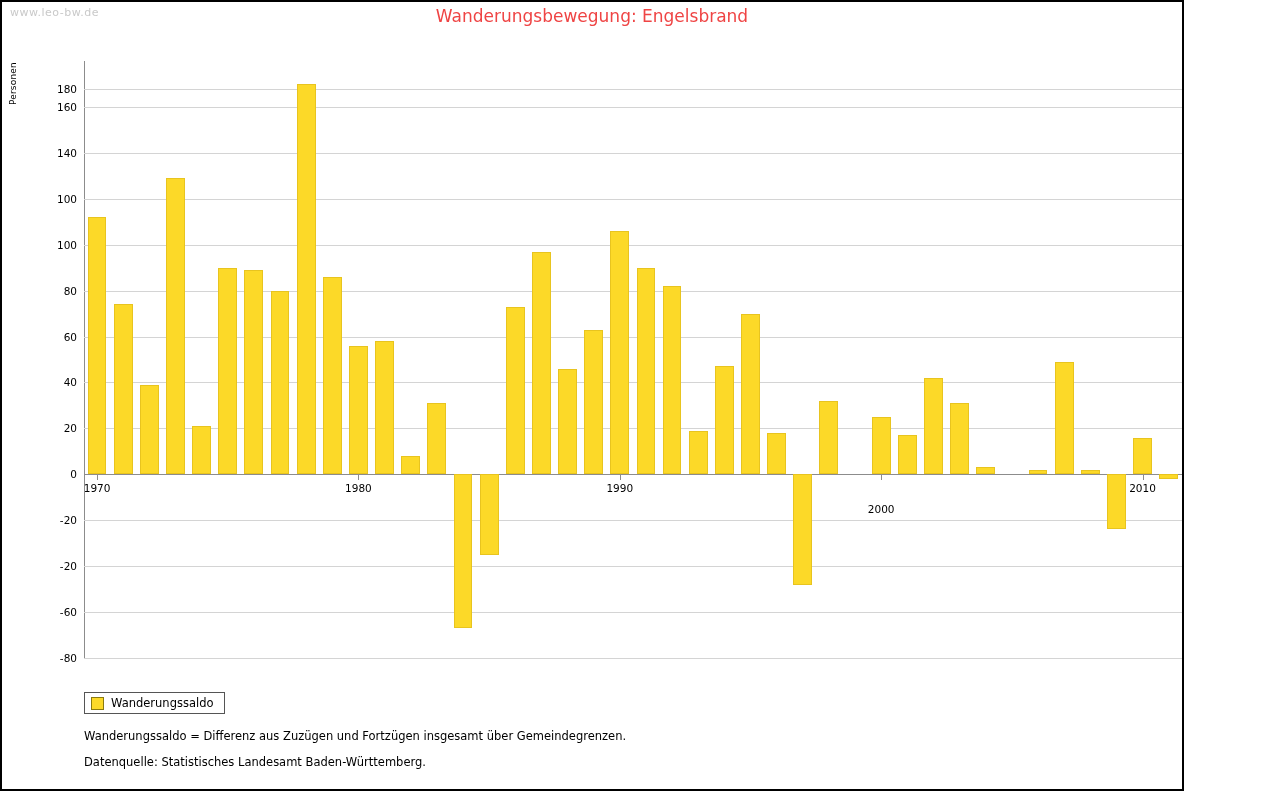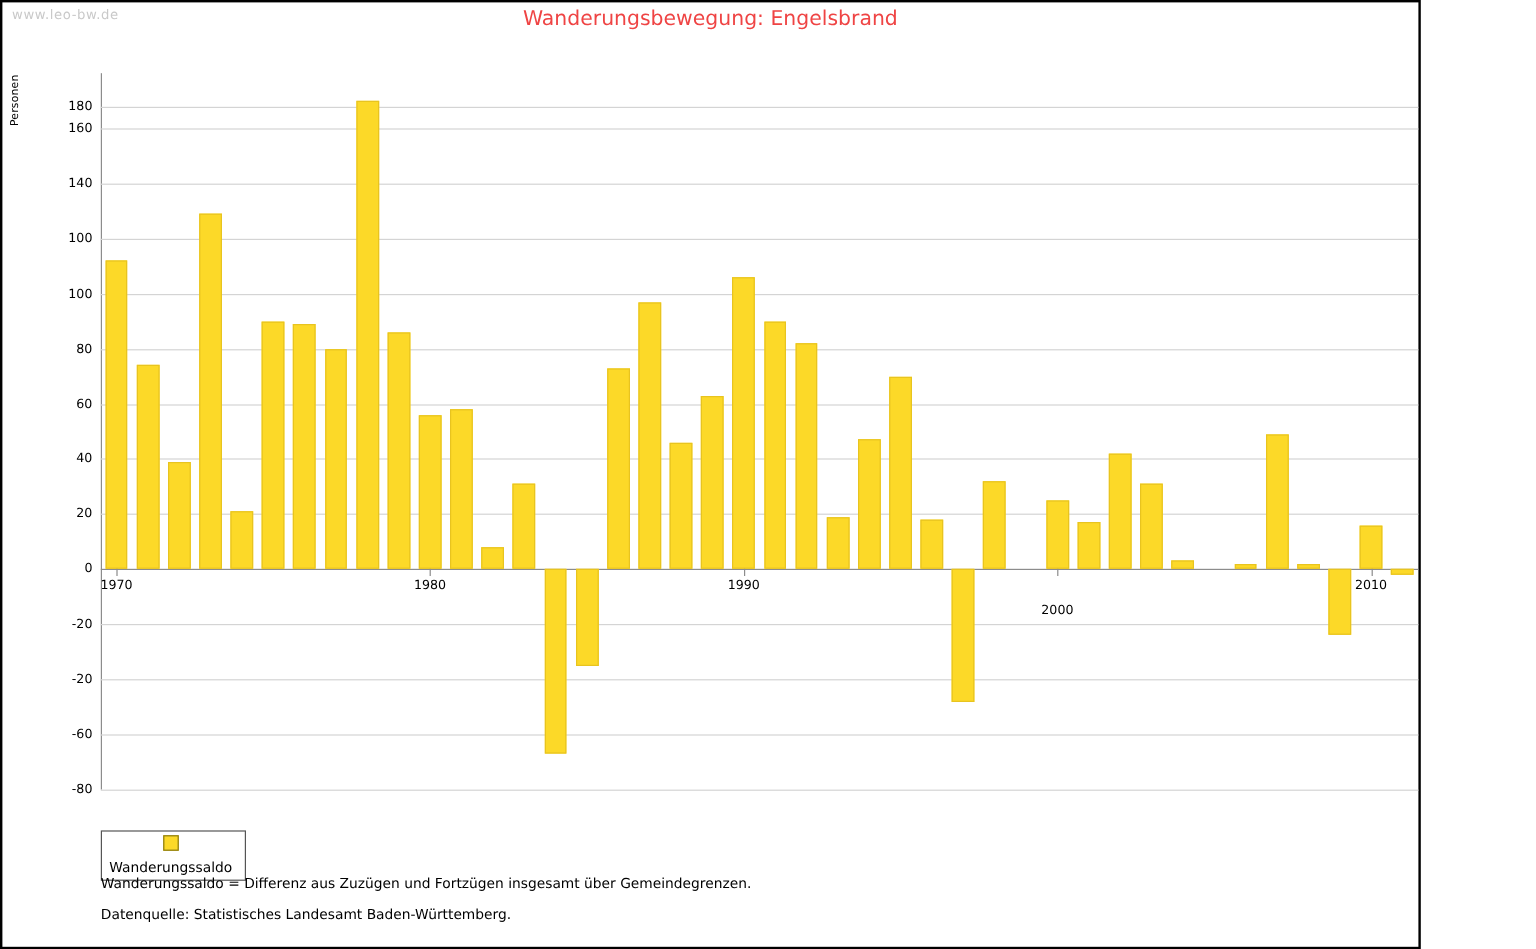--- a/index.html
+++ b/index.html
@@ -108,25 +108,24 @@
     white-space: nowrap;
   }
   #legend {
     position: absolute;
     left: 82px;
     top: 690px;
     border: 1px solid #555555;
     background: #ffffff;
     padding: 3px 10px 3px 6px;
     display: inline-flex;
-    align-items: center;
+    align-items: flex-end;
     gap: 7px;
     font-size: 11.5px;
     color: #000000;
-    flex-direction: column;
   }
   #legend .swatch {
     width: 11px;
     height: 11px;
     background: #FCD928;
     border: 1px solid #8a7a10;
     display: inline-block;
   }
   .footnote {
     position: absolute;

